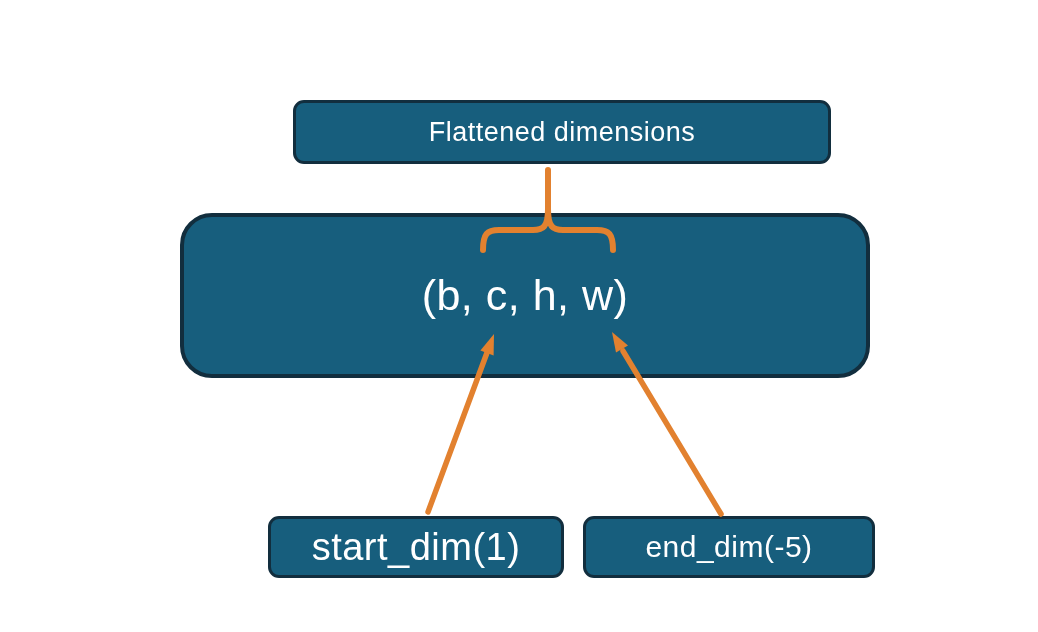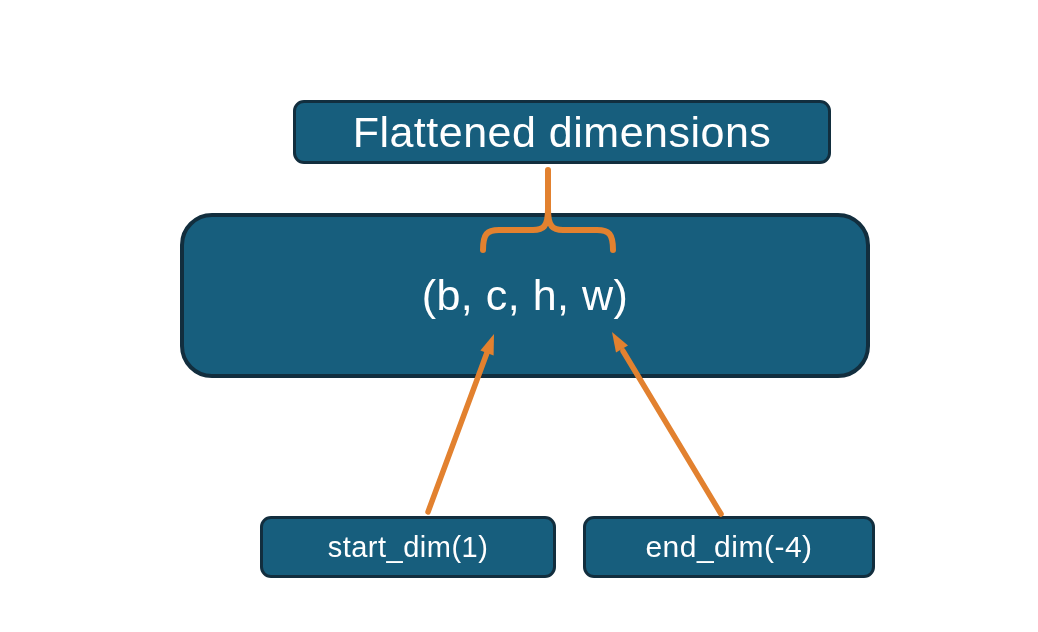--- a/index.html
+++ b/index.html
@@ -16,24 +16,24 @@
     position: absolute;
     background: var(--box-fill, #175e7d);
     border: 3px solid var(--box-border, #122e3e);
     border-radius: 11px;
     color: var(--text, #ffffff);
     display: flex; align-items: center; justify-content: center;
     box-sizing: border-box;
     letter-spacing: 0.5px;
   }
 
-  #top-box   { left: 293px; top: 100px; width: 538px; height: 64px;  font-size: 43px; }
+  #top-box   { left: 293px; top: 100px; width: 538px; height: 64px;  font-size: 27px; }
   #big-box   { left: 180px; top: 213px; width: 690px; height: 165px; font-size: 43px;
                border-width: 4px; border-radius: 32px; }
-  #start-box { left: 260px; top: 516px; width: 296px; height: 62px;  font-size: 29px; }
+  #start-box { left: 268px; top: 516px; width: 296px; height: 62px;  font-size: 38px; }
   #end-box   { left: 583px; top: 516px; width: 292px; height: 62px;  font-size: 30px; }
 
   svg.overlay {
     position: absolute; left: 0; top: 0;
     width: 1038px; height: 632px;
     pointer-events: none;
   }
   .accent-stroke {
     stroke: var(--accent, #e2812f);
     fill: none;
@@ -55,21 +55,21 @@
 
   <div class="node" id="big-box">
     <span>(b, c, h, w)</span>
   </div>
 
   <div class="node" id="start-box">
     <span>start_dim(1)</span>
   </div>
 
   <div class="node" id="end-box">
-    <span>end_dim(-4)</span>
+    <span>end_dim(-5)</span>
   </div>
 
   <svg class="overlay" viewBox="0 0 1038 632" aria-hidden="true">
 
     <path class="accent-stroke" d="M548,170 L548,209"></path>
 
     <path class="accent-stroke" d="M483,250 C483,234 487,230 499,230 L533,230 C543,230 548,227 548,209
              C548,227 553,230 563,230 L597,230 C609,230 613,234 613,250"></path>
 
     <g>

